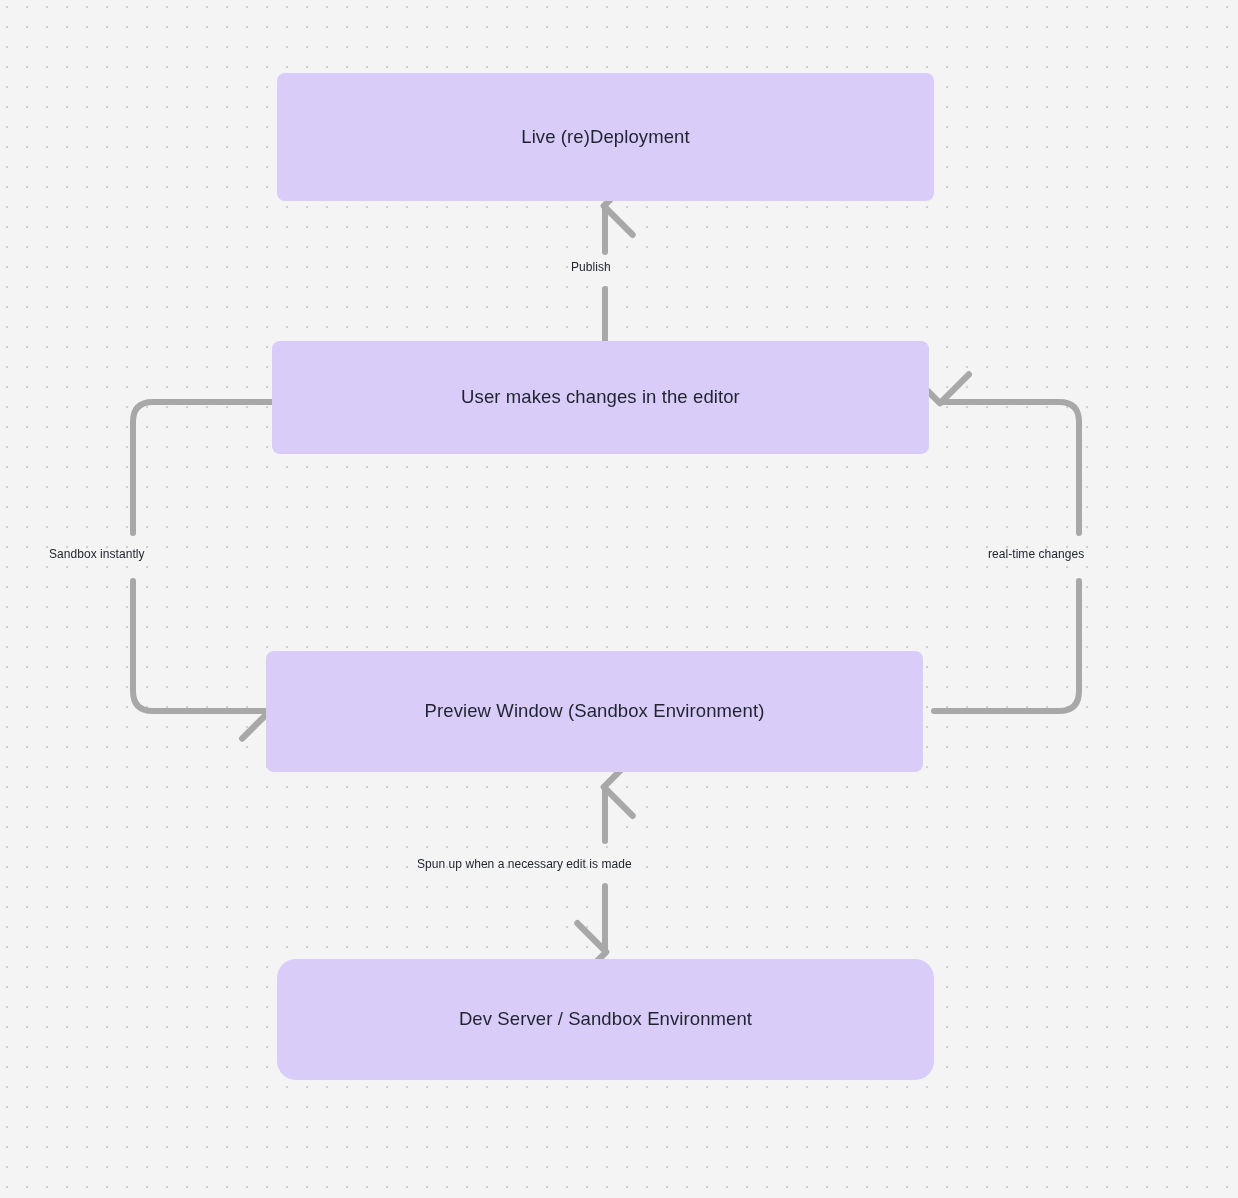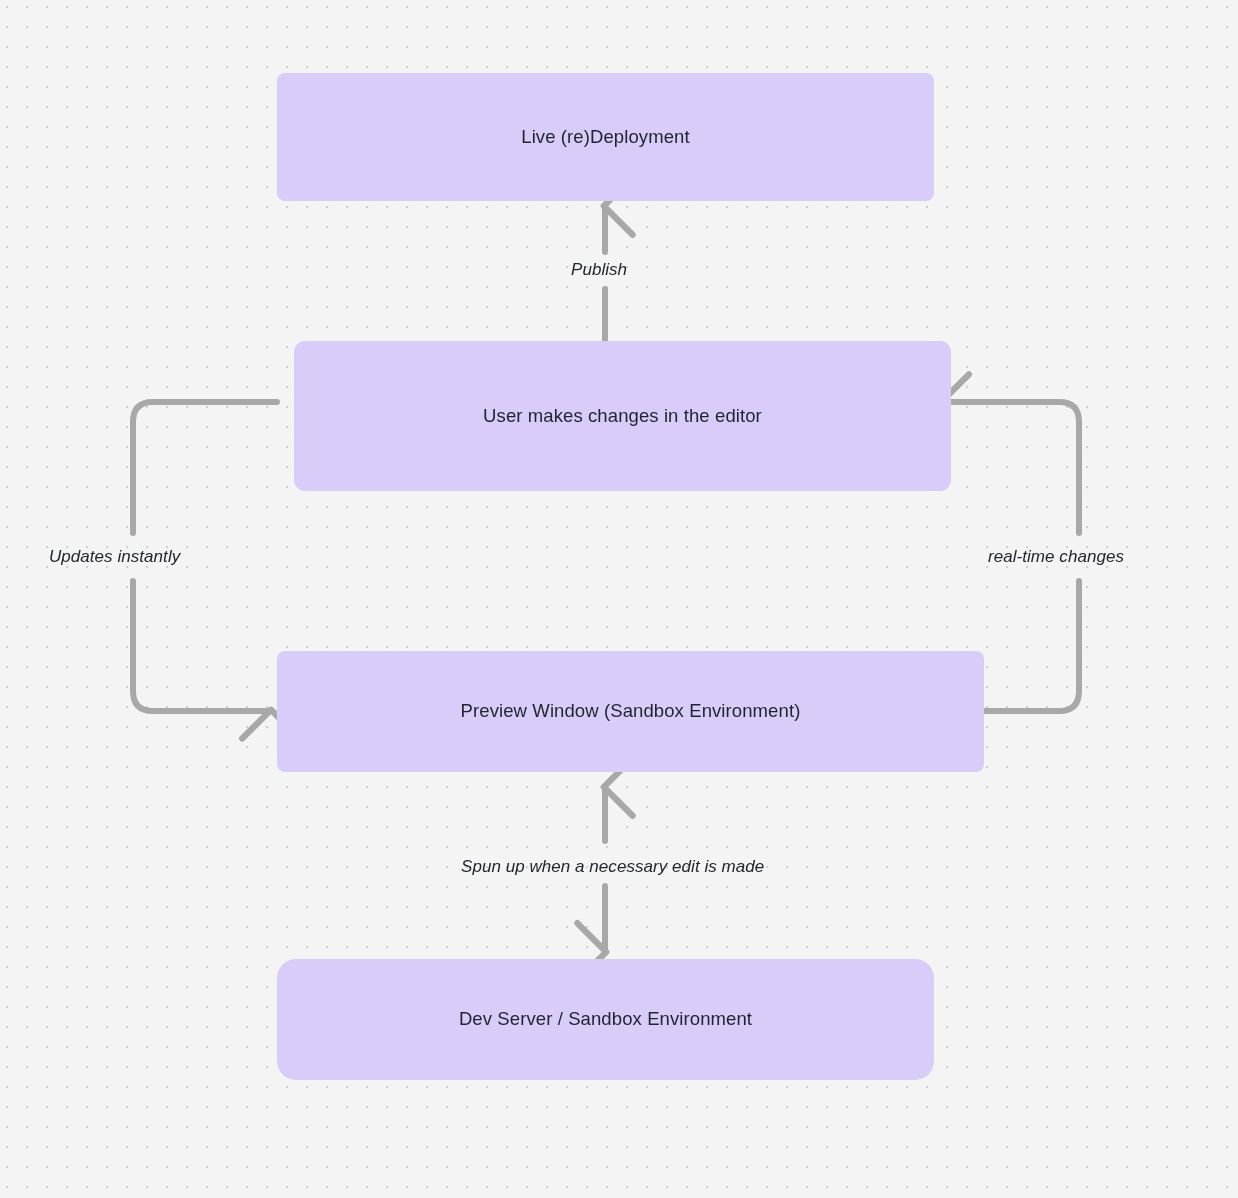--- a/index.html
+++ b/index.html
@@ -44,38 +44,37 @@
   }
   .node-label {
     font-size: 18.5px;
     color: #1f2430;
     line-height: 1.3;
     letter-spacing: 0.1px;
     white-space: nowrap;
   }
   .edge-label {
     position: absolute;
-    font-size: 17px;
+    font-size: 12px;
     color: #22262f;
     line-height: 1;
     white-space: nowrap;
     letter-spacing: 0.05px;
-    font-style: italic;
   }
   
   #node-live        { left: 277px; top: 73px;  width: 657px; height: 128px; }
-  #node-editor      { left: 294px; top: 341px; width: 657px; height: 150px; border-radius: 11px; }
-  #node-preview     { left: 277px; top: 651px; width: 707px; height: 121px; }
+  #node-editor      { left: 272px; top: 341px; width: 657px; height: 113px; }
+  #node-preview     { left: 266px; top: 651px; width: 657px; height: 121px; }
   #node-devserver   { left: 277px; top: 959px; width: 657px; height: 121px; border-radius: 19px; }
 
   
   #label-publish          { left: 571px; top: 261px; }
   #label-updates-instantly{ left: 49px;  top: 548px; }
   #label-realtime-feedback{ left: 988px; top: 548px; }
-  #label-spun-up          { left: 417px; top: 858px; margin-left: 44px; }
+  #label-spun-up          { left: 417px; top: 858px; }
 </style>
 </head>
 <body>
 
 <div id="canvas">
 
   <svg class="edges-layer" width="1238" height="1198" viewBox="0 0 1238 1198" xmlns="http://www.w3.org/2000/svg">
     <defs>
       <marker id="arrow-up" markerWidth="12" markerHeight="12" refX="6" refY="2.6" orient="auto-start-reverse" markerUnits="strokeWidth">
         <path d="M 1.2 7.2 L 6 2.4 L 10.8 7.2" fill="none" stroke="#a8a8a8" stroke-width="1.05" stroke-linecap="round" stroke-linejoin="round"></path>
@@ -114,19 +113,19 @@
   <div class="node" id="node-preview">
     <span class="node-label">Preview Window (Sandbox Environment)</span>
   </div>
 
   <div class="node" id="node-devserver">
     <span class="node-label">Dev Server / Sandbox Environment</span>
   </div>
 
   <div class="edge-label" id="label-publish">Publish</div>
 
-  <div class="edge-label" id="label-updates-instantly">Updates instantly</div>
+  <div class="edge-label" id="label-updates-instantly">Sandbox instantly</div>
 
   <div class="edge-label" id="label-realtime-feedback">real-time changes</div>
 
   <div class="edge-label" id="label-spun-up">Spun up when a necessary edit is made</div>
 
 </div>
 
 </body></html>

